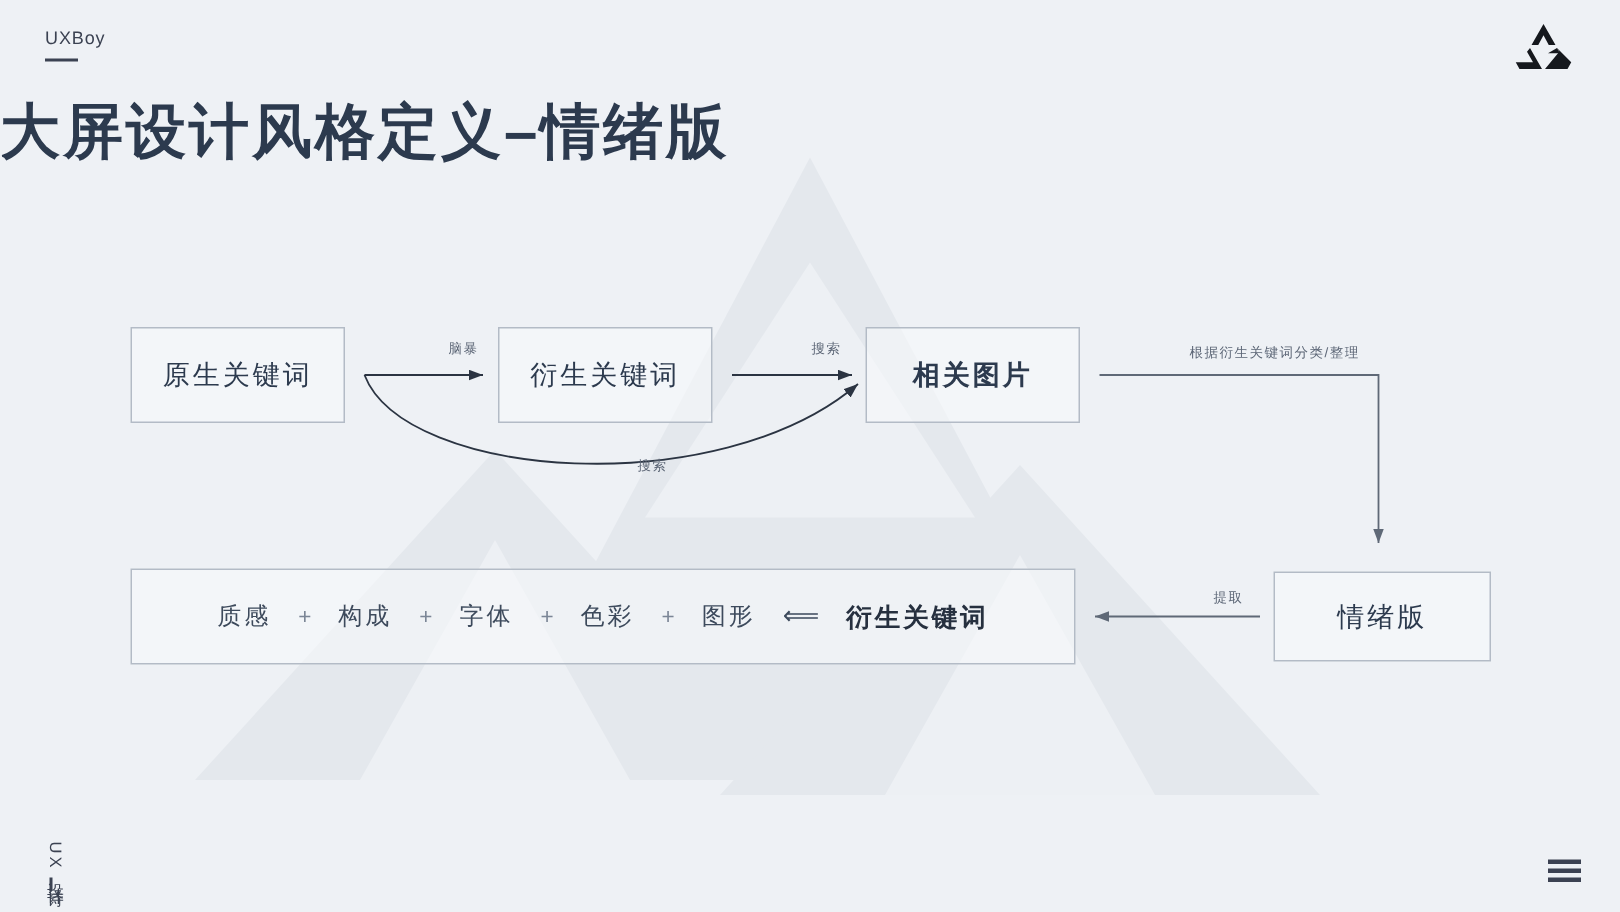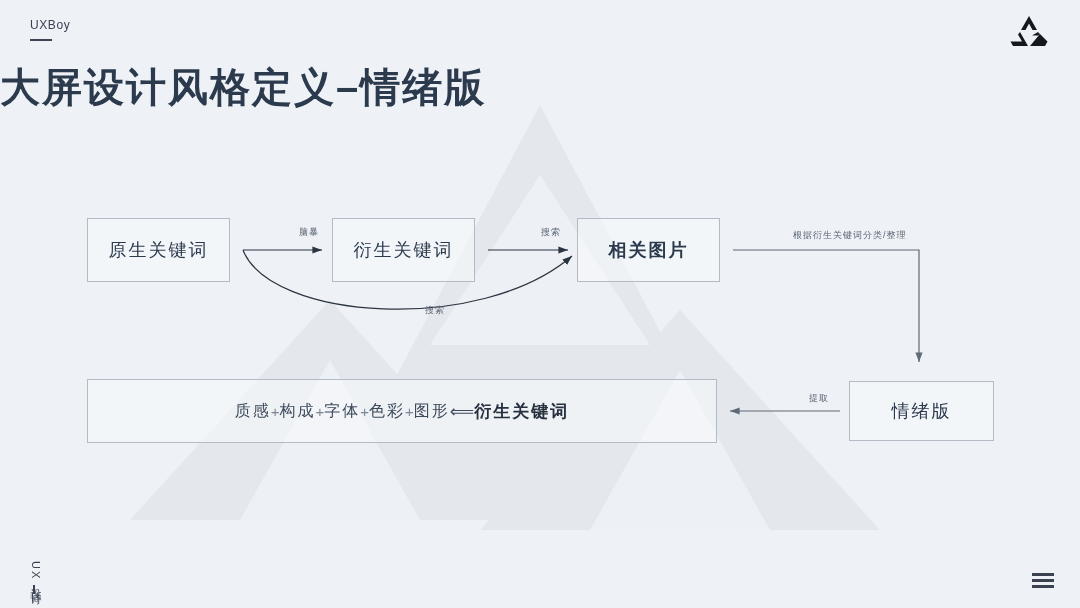--- a/index.html
+++ b/index.html
@@ -94,20 +94,21 @@
     left: 87px;
     top: 379px;
     width: 630px;
     height: 64px;
     box-sizing: border-box;
     border: 1px solid #b3bbc6;
     background: rgba(248, 250, 252, 0.55);
     display: flex;
     align-items: center;
     justify-content: center;
+    gap: 18px;
   }
   .el-term {
     font-size: 16px;
     letter-spacing: 2px;
     color: #3d4a5c;
   }
   .el-plus {
     font-size: 15px;
     color: #7b8696;
   }

